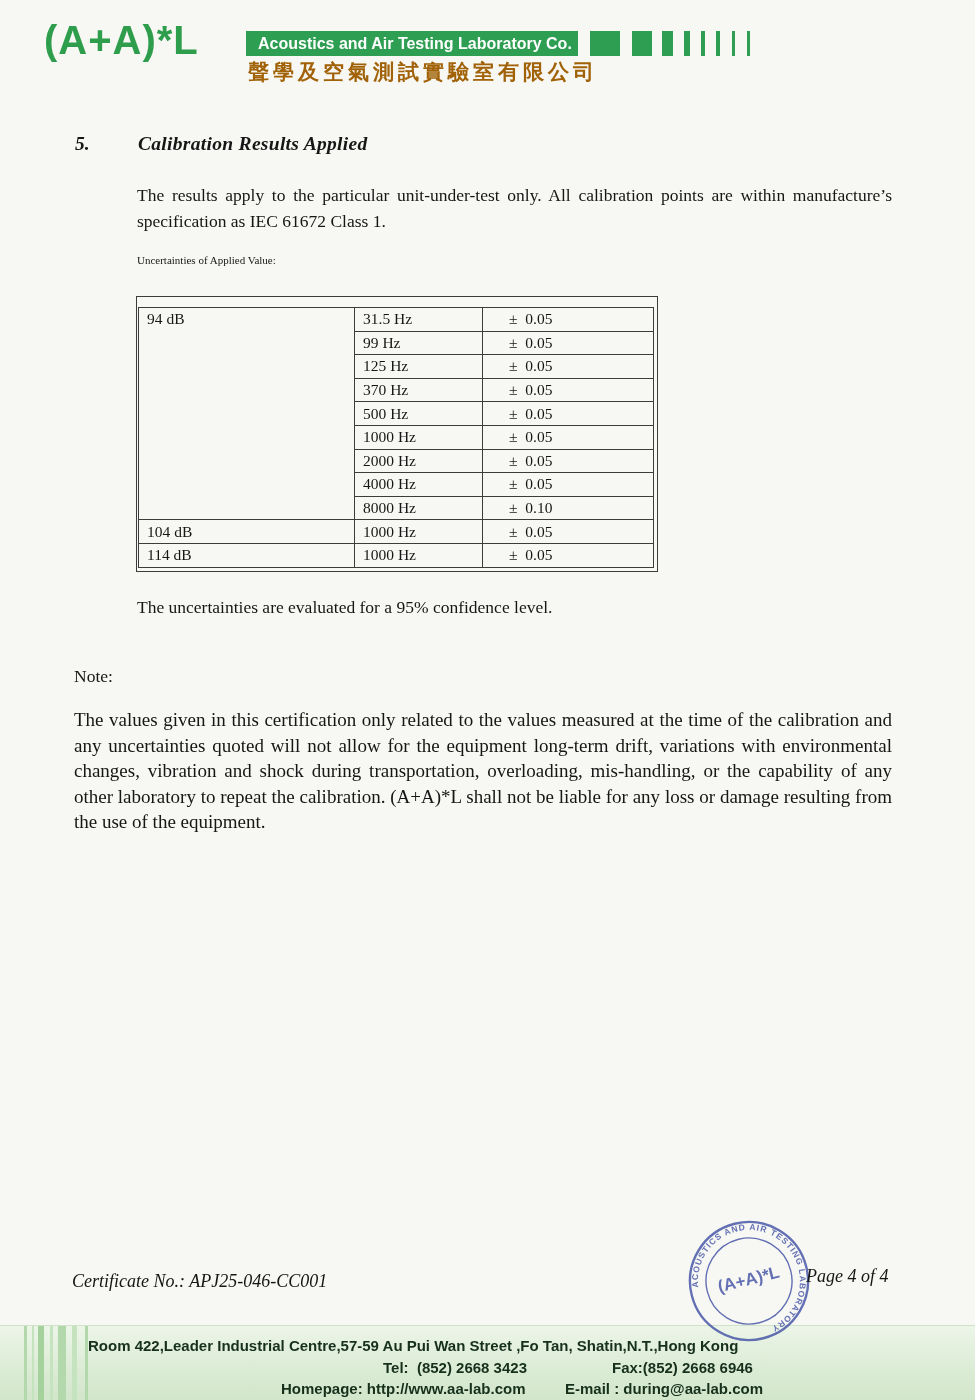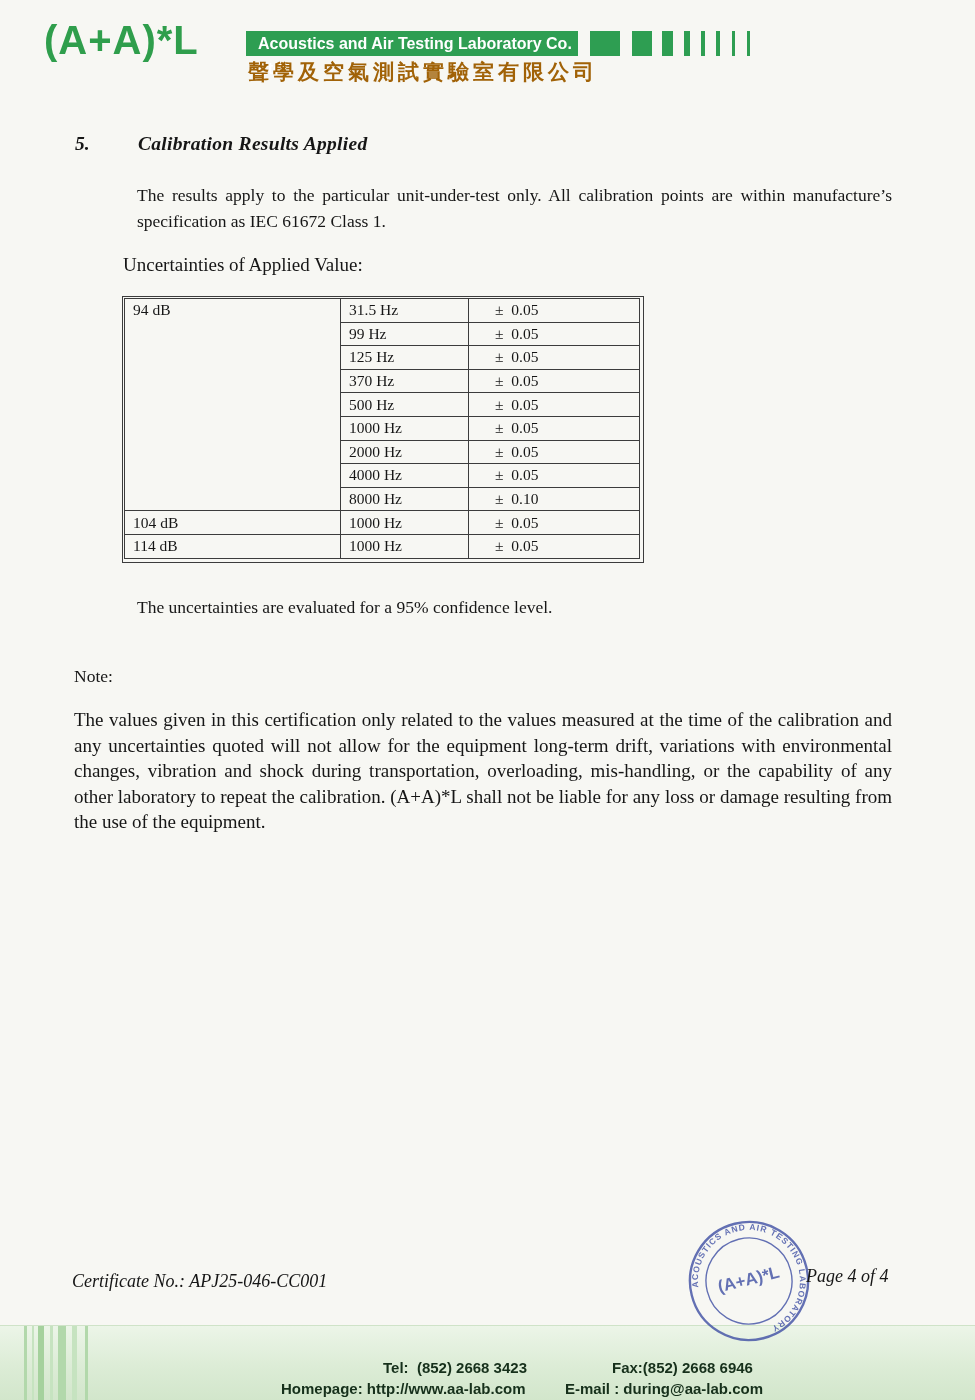--- a/index.html
+++ b/index.html
@@ -34,27 +34,27 @@
     font-family:"Liberation Sans", sans-serif;
     font-weight:bold; font-size:21px; letter-spacing:4px;
     color:#a16207;
   }
 
   
   .sec-num   { left:75px;  top:133px; font-size:19.5px; font-weight:bold; font-style:italic; }
   .sec-title { left:138px; top:133px; font-size:19.5px; font-weight:bold; font-style:italic; letter-spacing:0.3px; }
 
   .para-intro { left:137px; top:182px; width:755px; font-size:17.5px; line-height:26px; text-align:justify; }
-  .uncert-label { left:123px; top:254px; font-size:19px; }
+  .uncert-label { left:137px; top:254px; font-size:11px; }
 
   
   .table-wrap {
-    left:122px; top:296px;
+    left:136px; top:296px;
     border:1px solid #3c3c3c;
-    padding:1px 3px 3px 1px;
+    padding:10px 3px 3px 1px;
   }
   table { border-collapse:collapse; }
   td {
     border:1px solid #3c3c3c;
     height:23.6px;
     font-size:15.5px;
     font-family:"Liberation Serif", serif;
   }
   td.lvl  { vertical-align:top; padding:2px 8px; }
   td.lvl2 { padding:0 8px; }
@@ -201,17 +201,18 @@
 <div class="abs footer">
   <div class="footer-stripes">
     <span style="width:3px;background:#b2d8ab"></span>
     <span style="width:2px;margin-left:5px;background:#c6e3c0"></span>
     <span style="width:6px;margin-left:4px;background:#a5d19d"></span>
     <span style="width:3px;margin-left:6px;background:#c6e3c0"></span>
     <span style="width:8px;margin-left:5px;background:#b2d8ab"></span>
     <span style="width:5px;margin-left:6px;background:#c6e3c0"></span>
     <span style="width:3px;margin-left:8px;background:#b2d8ab"></span>
   </div>
+  <div class="ftxt f-address">Room 422,Leader Industrial Centre,57-59 Au Pui Wan Street ,Fo Tan, Shatin,N.T.,Hong Kong</div>
   <div class="ftxt f-tel">Tel:  (852) 2668 3423</div>
   <div class="ftxt f-fax">Fax:(852) 2668 6946</div>
   <div class="ftxt f-home">Homepage: http://www.aa-lab.com</div>
   <div class="ftxt f-email">E-mail : during@aa-lab.com</div>
 </div>
 
 </body></html>

